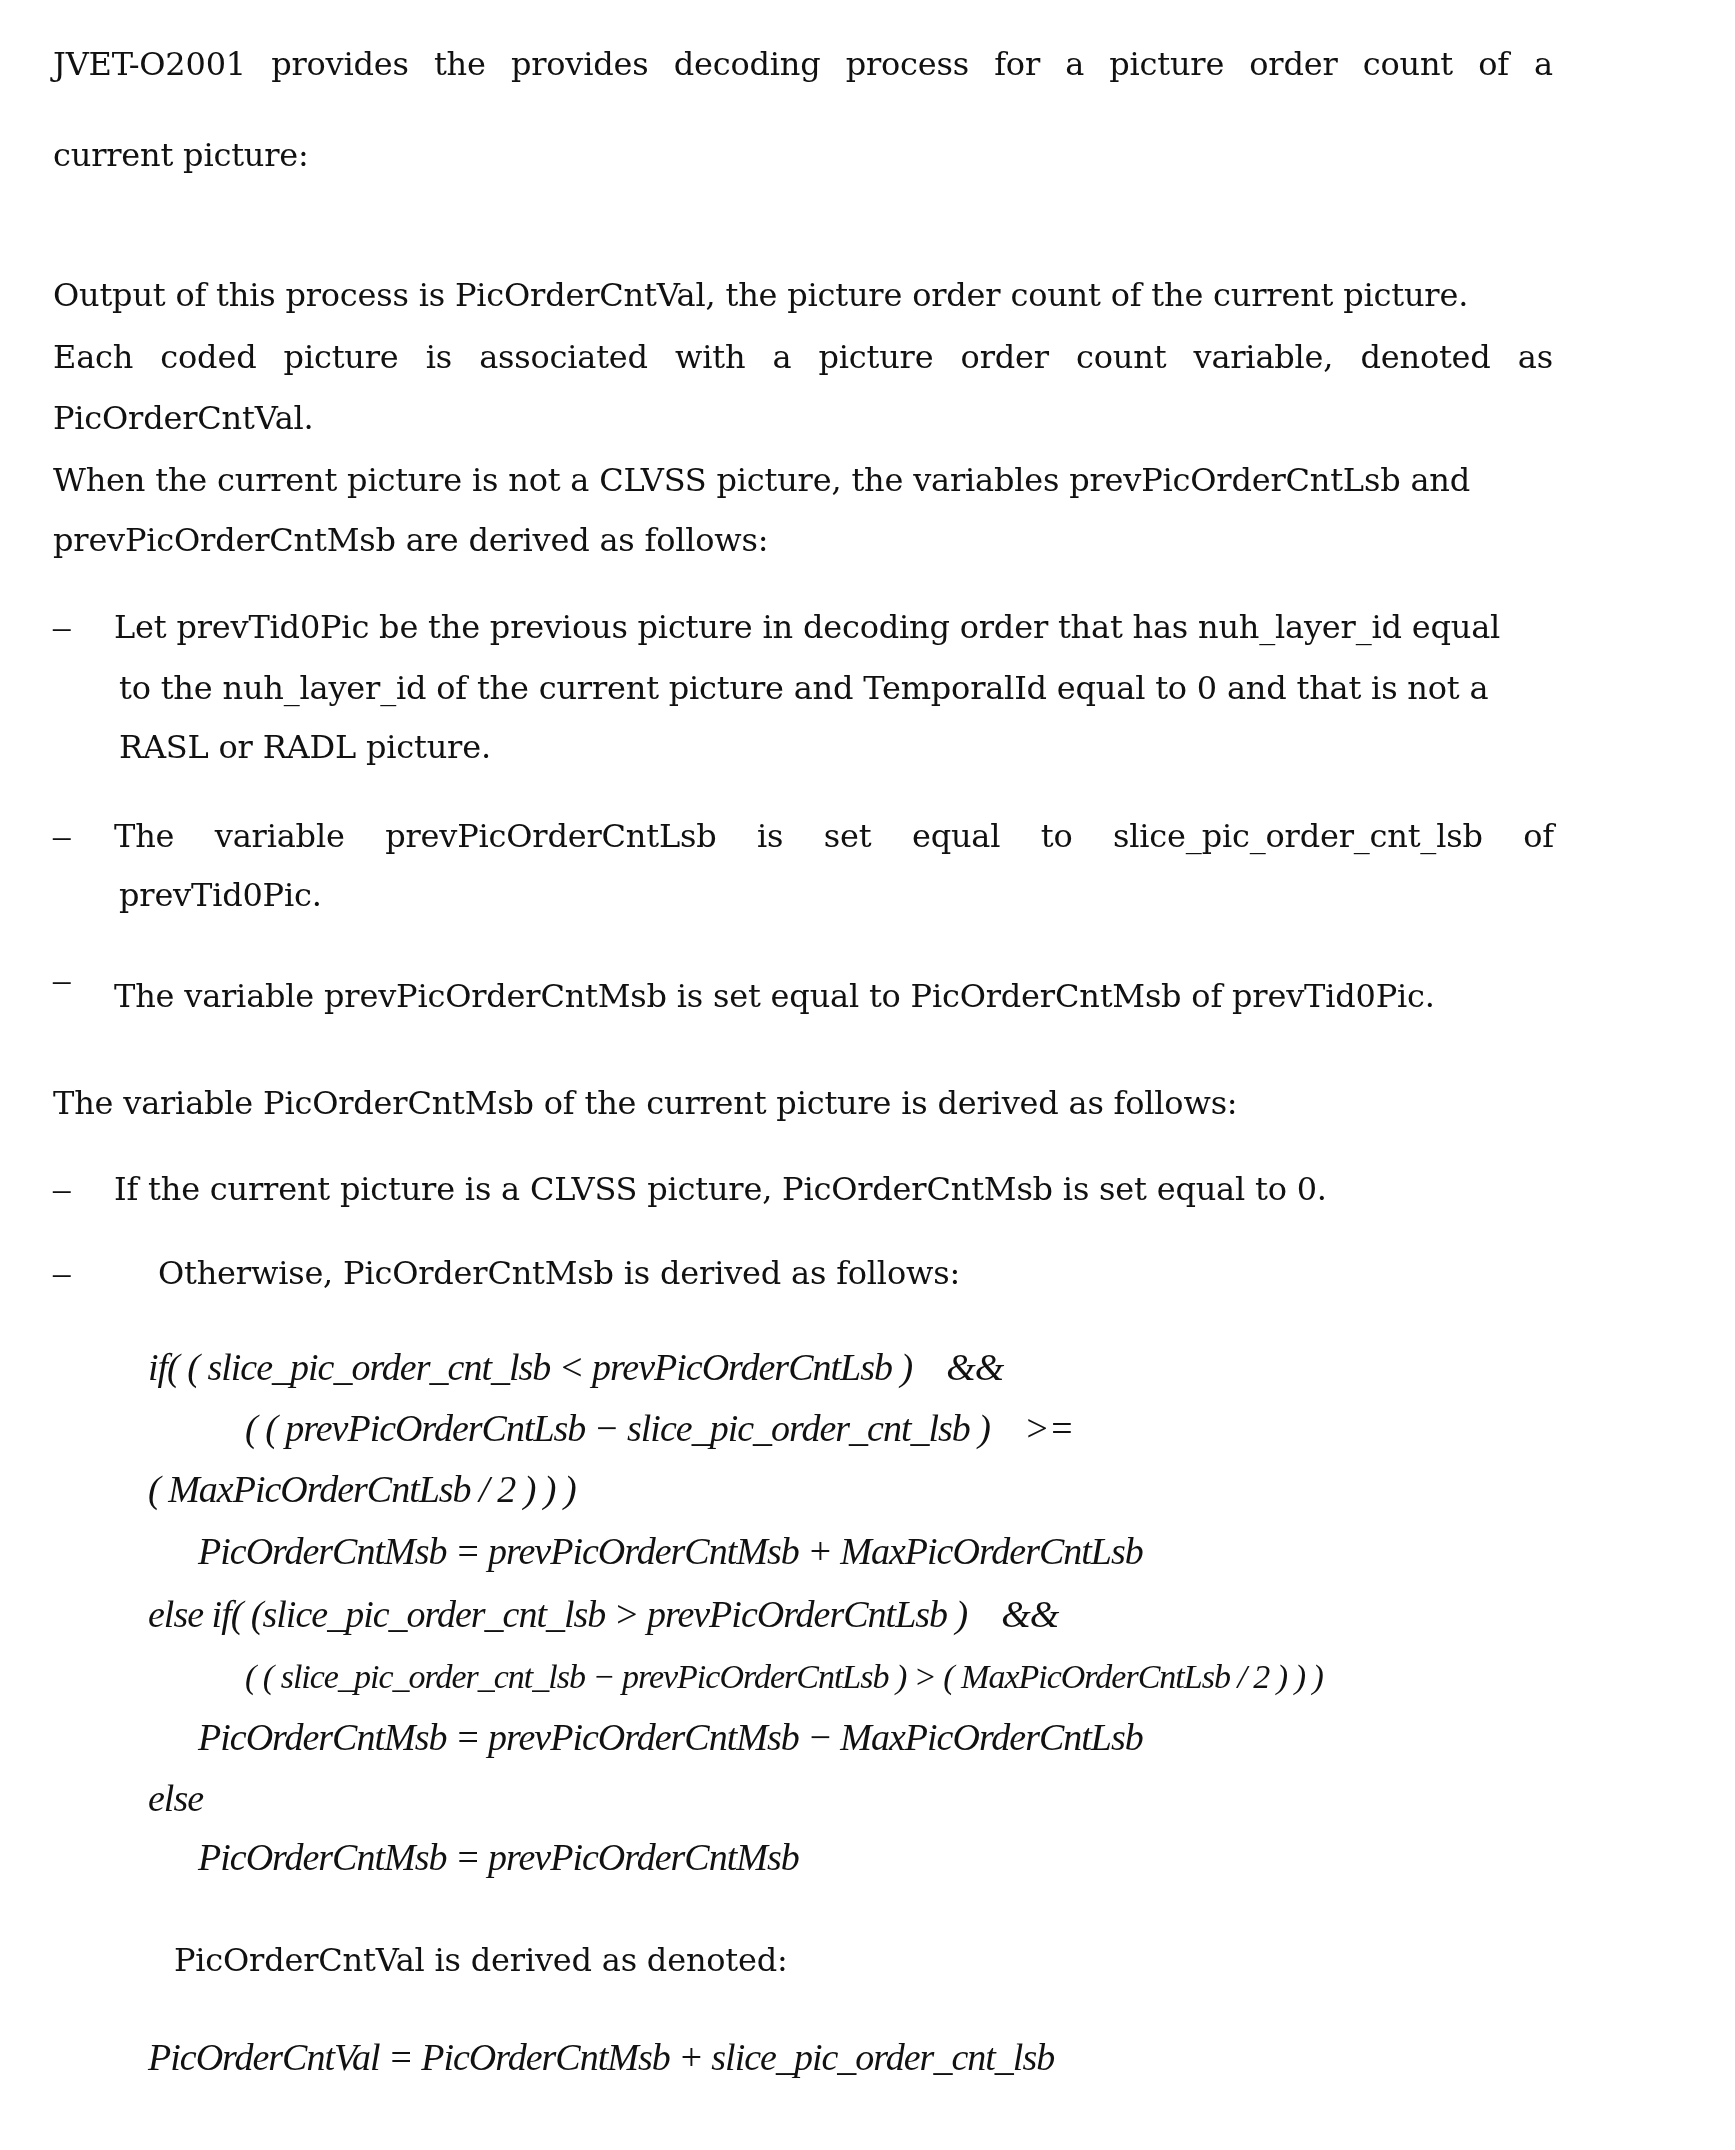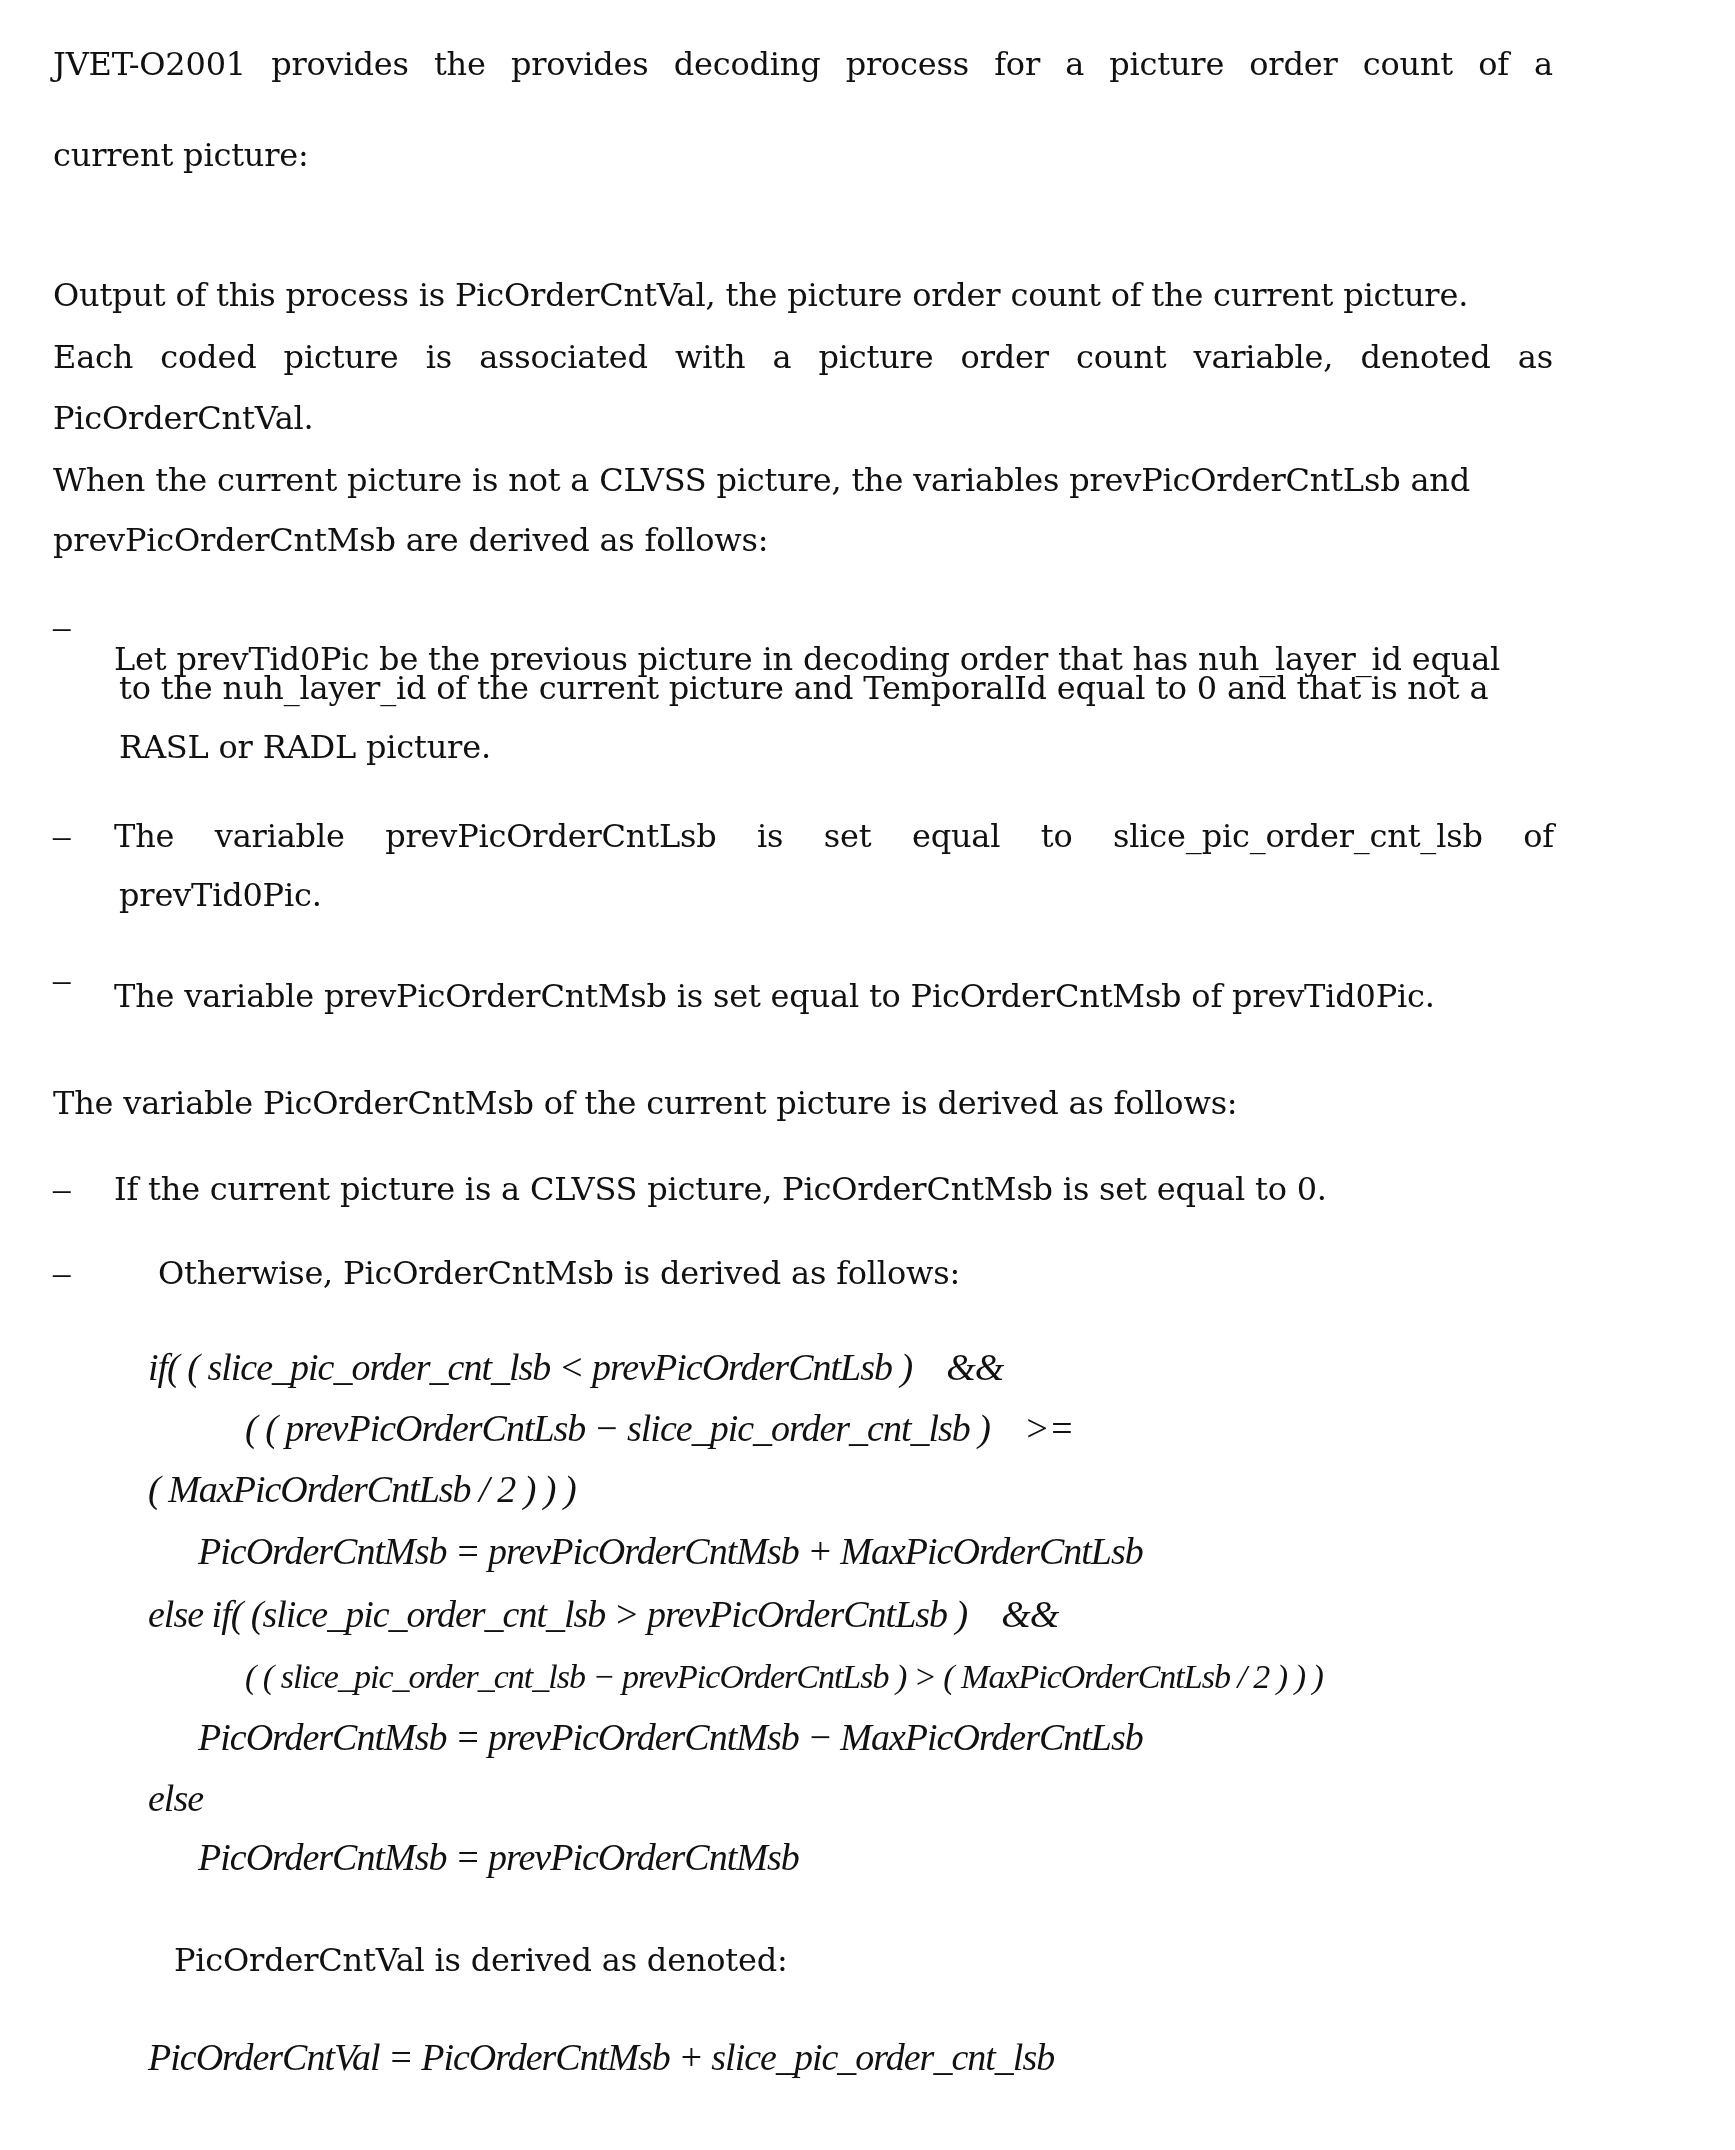--- a/index.html
+++ b/index.html
@@ -45,21 +45,21 @@
   <span>count</span>
   <span>variable,</span>
   <span>denoted</span>
   <span>as</span>
 </div>
 <div class="ln cen" style="left:53px; top:399px;">PicOrderCntVal.</div>
 <div class="ln cen" style="left:53px; top:461px;">When the current picture is not a CLVSS picture, the variables prevPicOrderCntLsb and</div>
 <div class="ln cen" style="left:53px; top:521px;">prevPicOrderCntMsb are derived as follows:</div>
 
 <div class="dash" style="top:608px;">–</div>
-<div class="ln cen" style="left:114px; top:640px;text-align:center;">Let prevTid0Pic be the previous picture in decoding order that has nuh_layer_id equal</div>
+<div class="ln cen" style="left:114px; top:608px;text-align:center;">Let prevTid0Pic be the previous picture in decoding order that has nuh_layer_id equal</div>
 <div class="ln cen" style="left:119px; top:669px;">to the nuh_layer_id of the current picture and TemporalId equal to 0 and that is not a</div>
 <div class="ln cen" style="left:119px; top:728px;">RASL or RADL picture.</div>
 
 <div class="dash" style="top:817px;">–</div>
 <div class="ln cen justify" style="left:114px; top:817px; width:1440px;">
   <span>The</span>
   <span>variable</span>
   <span>prevPicOrderCntLsb</span>
   <span>is</span>
   <span>set</span>

